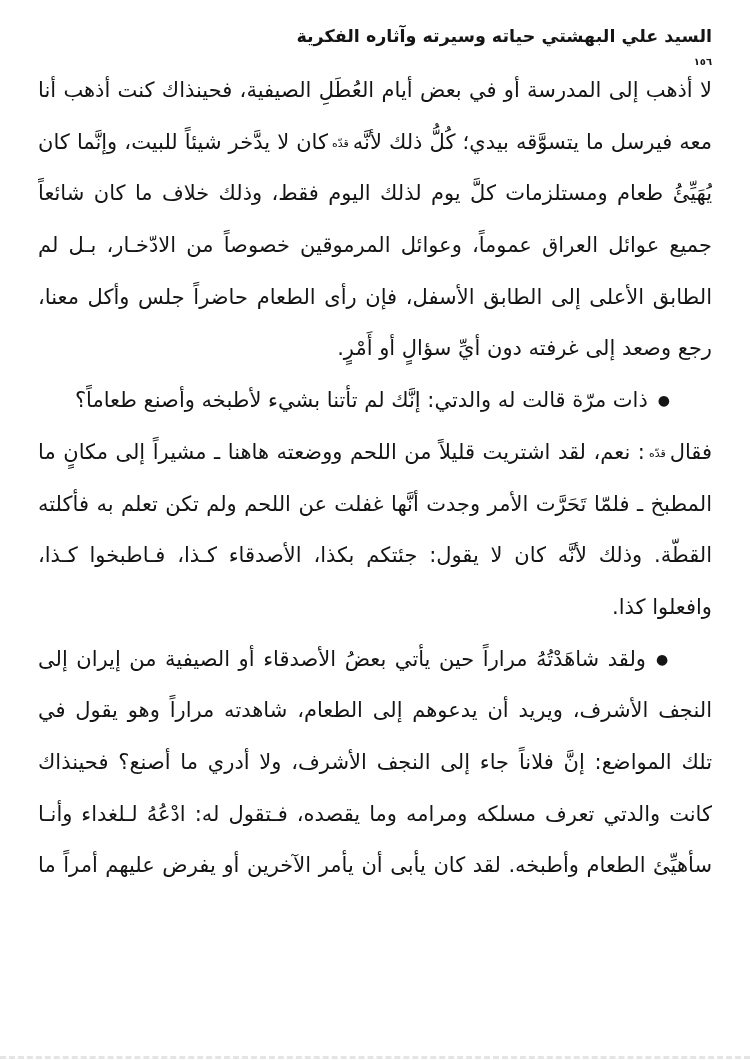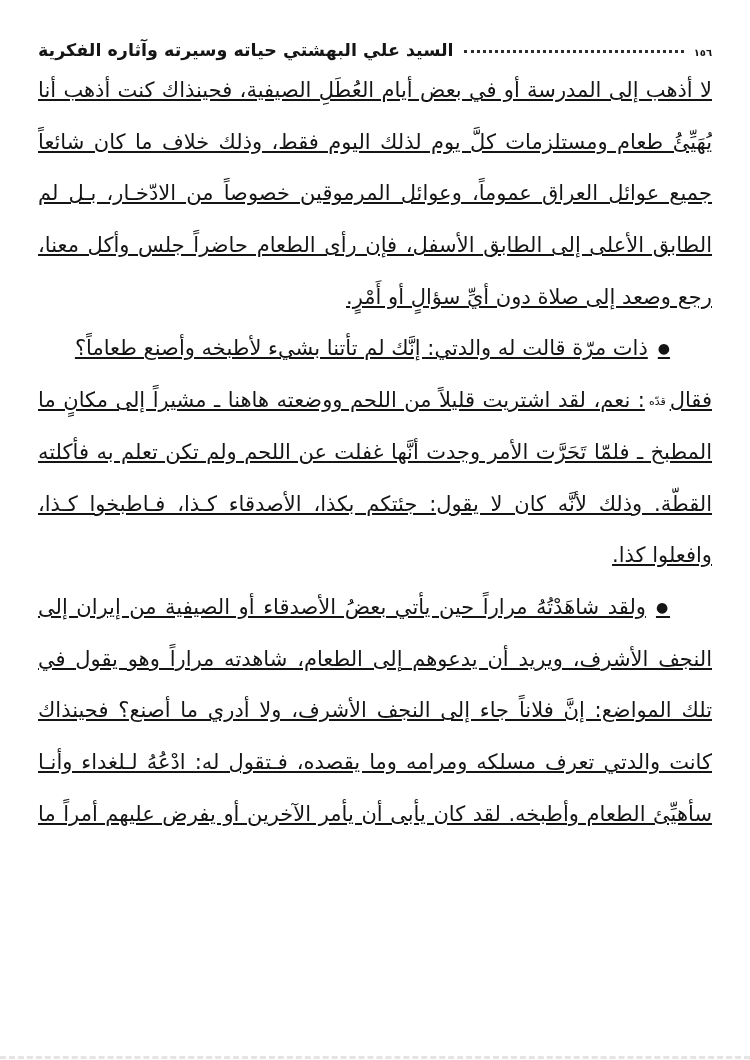--- a/index.html
+++ b/index.html
@@ -14,21 +14,21 @@
     position: relative;
     font-family: "DejaVu Sans", sans-serif;
     color: #151515;
   }
   .page-inner {
     padding: 26px 38px 0 38px;
   }
   
   .header {
     display: flex;
-    flex-direction: row;
+    flex-direction: column;
     align-items: flex-end;
     height: 34px;
   }
   .header-title {
     direction: rtl;
     unicode-bidi: plaintext;
     font-size: 17.5px;
     font-weight: bold;
     white-space: nowrap;
     letter-spacing: 0;
@@ -42,21 +42,20 @@
   .page-num {
     font-size: 10px;
     font-weight: bold;
     padding-bottom: 2px;
     white-space: nowrap;
   }
   
   .content {
     direction: rtl;
     margin-top: 5px;
-    text-decoration: underline;
   }
   .line {
     height: 51.7px;
     line-height: 51.7px;
     font-size: 21px;
     text-align: justify;
     text-align-last: justify;
     white-space: normal;
     overflow: hidden;
   }
@@ -95,30 +94,31 @@
   <div class="header">
     <span class="header-title">السيد علي البهشتي حياته وسيرته وآثاره الفكرية</span>
     <span class="leader"></span>
     <span class="page-num">١٥٦</span>
   </div>
 
   <div class="content">
 
     <div class="line"><span>لا أذهب إلى المدرسة أو في بعض أيام العُطَلِ الصيفية، فحينذاك كنت أذهب أنا</span></div>
 
+    <div class="line"><span>معه فيرسل ما يتسوَّقه بيدي؛ كُلُّ ذلك لأنَّه</span><span class="honorific">قدّه</span><span>كان لا يدَّخر شيئاً للبيت، وإنَّما كان</span></div>
 
     <div class="line"><span>يُهَيِّئُ طعام ومستلزمات كلَّ يوم لذلك اليوم فقط، وذلك خلاف ما كان شائعاً في</span></div>
 
     <div class="line"><span>جميع عوائل العراق عموماً، وعوائل المرموقين خصوصاً من الادّخـار، بـل لم</span></div>
 
 
 
     <div class="line"><span>الطابق الأعلى إلى الطابق الأسفل، فإن رأى الطعام حاضراً جلس وأكل معنا، وإلَّا</span></div>
 
-    <div class="line end"><span>رجع وصعد إلى صلاة دون أيِّ سؤالٍ أو أَمْرٍ.</span></div>
+    <div class="line end"><span>رجع وصعد إلى غرفته دون أيِّ سؤالٍ أو أَمْرٍ.</span></div>
 
     <div class="line end indent"><span class="bullet">●</span><span>ذات مرّة قالت له والدتي: إنَّك لم تأتنا بشيء لأطبخه وأصنع طعاماً؟</span></div>
 
     <div class="line"><span>فقال</span><span class="honorific">قدّه</span><span>: نعم، لقد اشتريت قليلاً من اللحم ووضعته هاهنا ـ مشيراً إلى مكانٍ ما في</span></div>
 
     <div class="line"><span>المطبخ ـ فلمّا تَحَرَّت الأمر وجدت أنَّها غفلت عن اللحم ولم تكن تعلم به فأكلته</span></div>
 
     <div class="line"><span>القطّة. وذلك لأنَّه كان لا يقول: جئتكم بكذا، الأصدقاء كـذا، فـاطبخوا كـذا،</span></div>
 
     <div class="line end"><span>وافعلوا كذا.</span></div>

